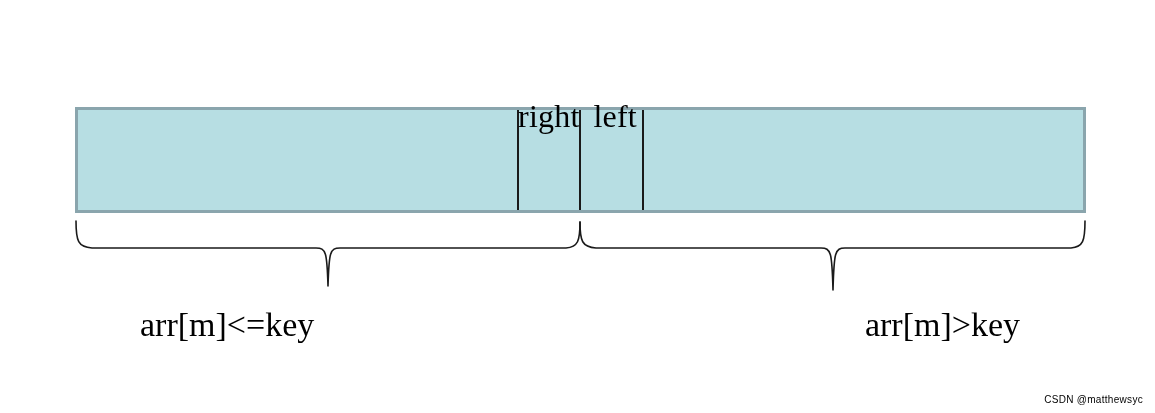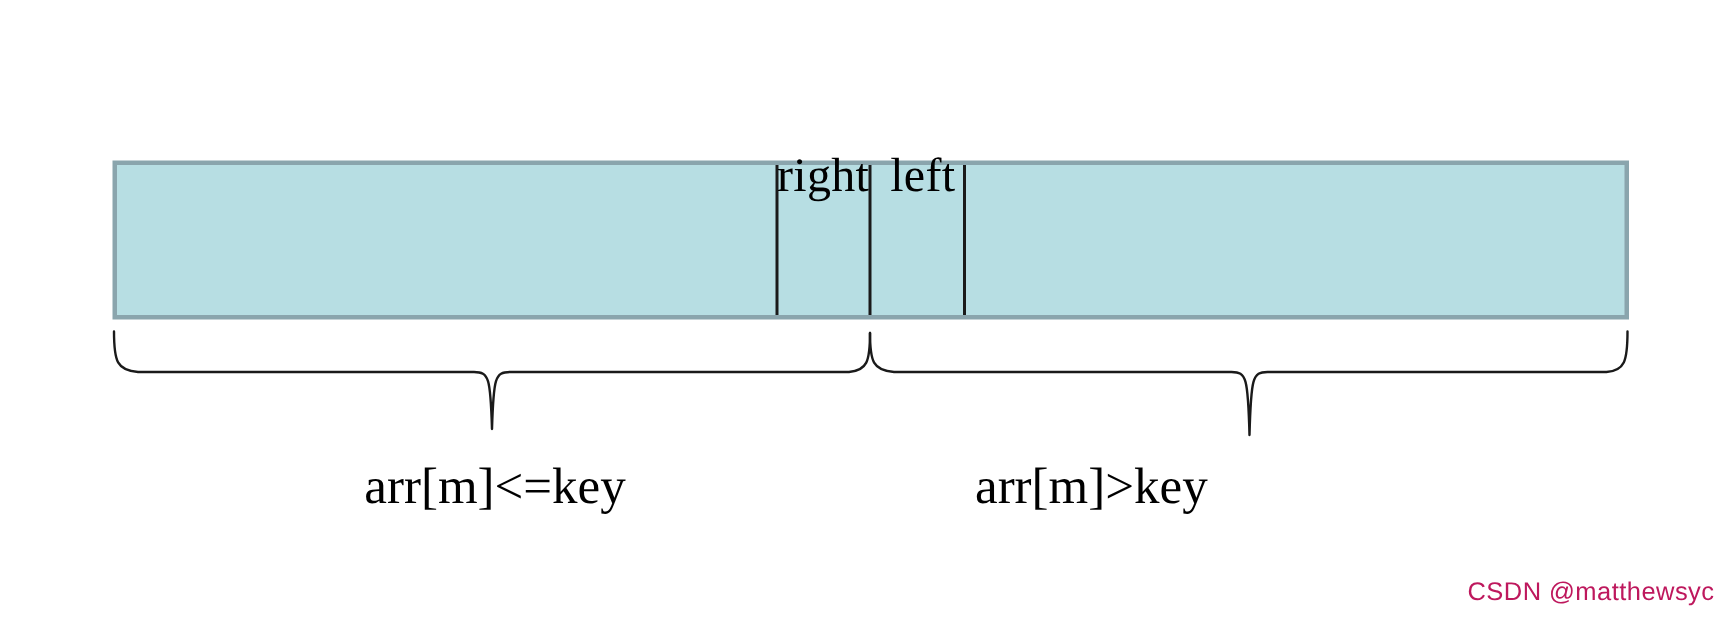--- a/index.html
+++ b/index.html
@@ -40,37 +40,36 @@
     position: static;
     display: inline-block;
     font-size: 32px;
     letter-spacing: 0.2px;
   }
   #label-right { margin-right: 14px; margin-top: 40px; }
   #region-label-left {
     left: 140px;
     top: 308px;
     width: 380px;
-    text-align: center;
     font-size: 34px;
   }
   #region-label-right {
     left: 650px;
     top: 308px;
     width: 370px;
-    text-align: left;
+    text-align: right;
     font-size: 34px;
   }
   #watermark {
     position: absolute;
     right: 12px;
     bottom: 8px;
     font-family: "Liberation Sans", sans-serif;
-    font-size: 17px;
-    color: #be185d;
+    font-size: 10px;
+    color: #000000;
     letter-spacing: 0.3px;
     white-space: pre;
   }
 </style>
 </head>
 <body>
 
 <svg id="canvas" viewBox="0 0 1155 413" xmlns="http://www.w3.org/2000/svg">
 
   <rect id="array-bar" x="76.5" y="108.5" width="1008" height="103" fill="#b7dee3" stroke="#8aa5ad" stroke-width="3"></rect>

